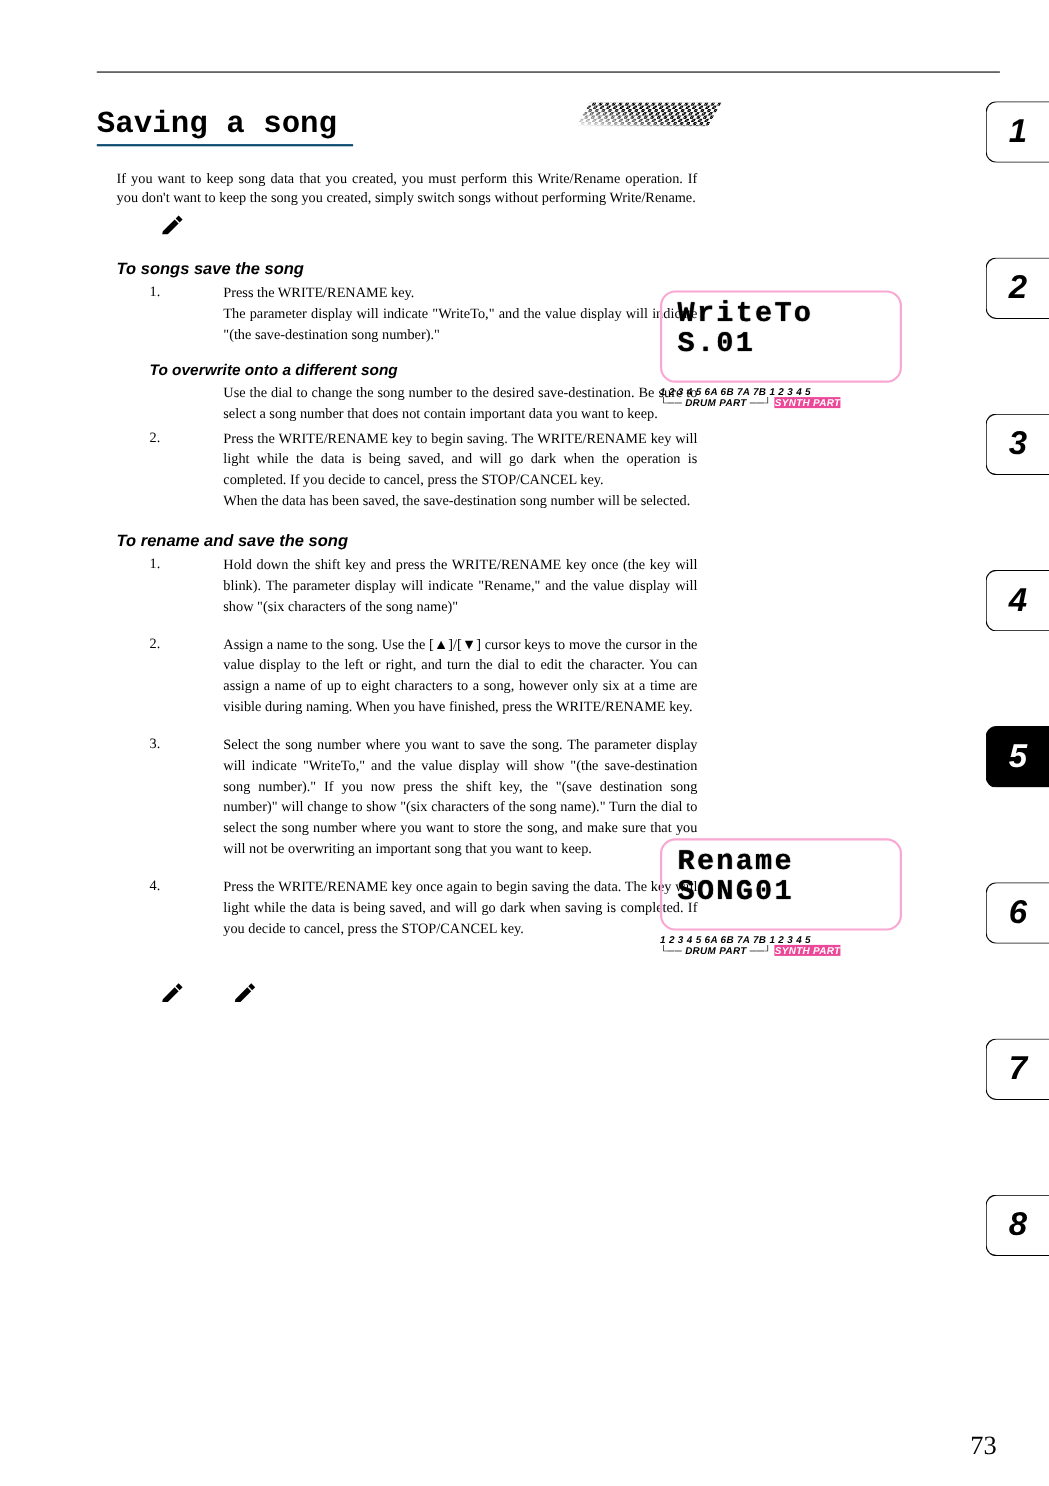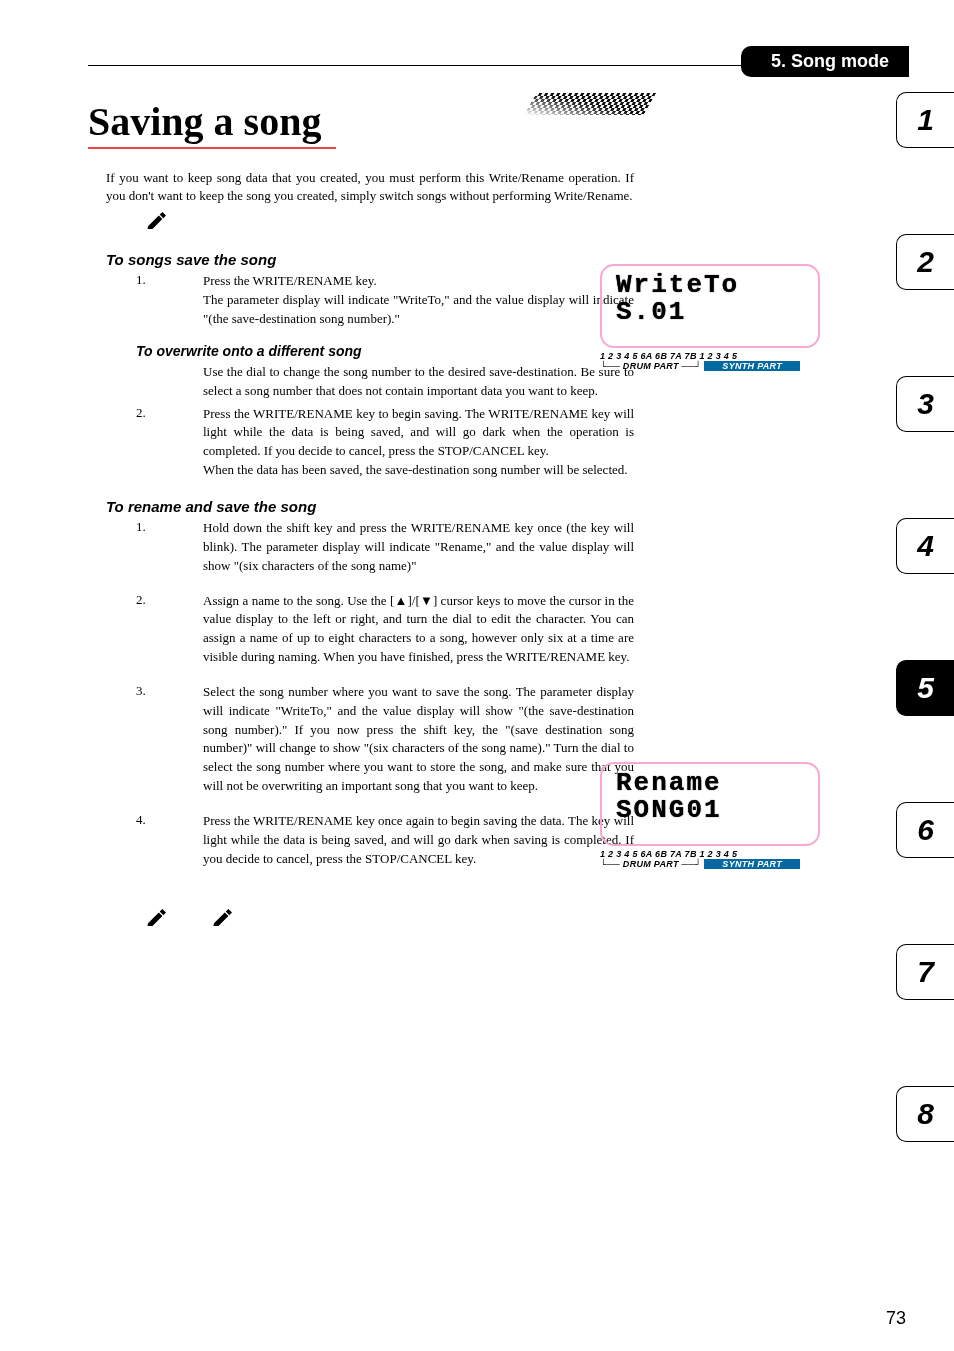--- a/index.html
+++ b/index.html
@@ -17,21 +17,21 @@
     linear-gradient(45deg,transparent 75%,#000 75%),
     linear-gradient(-45deg,transparent 75%,#000 75%);
   background-size:6px 6px;
   background-position:0 0,0 3px,3px -3px,-3px 0;
   transform:skewX(-30deg);
   -webkit-mask-image:linear-gradient(to bottom left,#000 50%,transparent 100%);
   mask-image:linear-gradient(to bottom left,#000 50%,transparent 100%);
 }
 
 
-.section-title { font-family:Liberation Serif, serif; font-weight:900; font-size:40px; margin:58px 0 6px 88px; border-bottom:2px solid #ef4444; display:inline-block; padding-bottom:2px; padding-right:15px; }
+.section-title { font-family:Liberation Mono, monospace; font-weight:900; font-size:28px; margin:58px 0 6px 88px; border-bottom:2px solid #0c4a6e; display:inline-block; padding-bottom:2px; padding-right:15px; }
 
 
 .content { margin:14px 320px 0 106px; }
 .intro { font-size:13px; line-height:1.4; text-align:justify; }
 .pen-icon { display:inline-block; width:22px; height:18px; margin-left:40px; margin-top:6px; }
 .pen-icon svg { width:22px; height:18px; }
 
 .h3 { font-family:Arial,sans-serif; font-style:italic; font-weight:bold; font-size:15px; margin-top:18px; }
 .h4 { font-family:Arial,sans-serif; font-style:italic; font-weight:bold; font-size:14px; margin:14px 0 2px 30px; }
 
@@ -39,44 +39,43 @@
 ol.steps > li { display:flex; margin-top:4px; }
 ol.steps > li .num { width:26px; flex:none; font-size:13px; }
 ol.steps > li .txt { flex:1; font-size:13px; line-height:1.45; text-align:justify;margin-left:41px; }
 
 
 .display { position:absolute; left:600px; width:220px; }
 .display .frame { border:2px solid #f9a8d4; border-radius:14px; height:84px; padding:6px 14px; }
 .display .seg { font-family:'Courier New',monospace; font-size:26px; letter-spacing:2px; line-height:1.05; font-weight:bold; }
 .display .seg span { display:inline-block; text-shadow:0 0 1px #000; }
 .partbar { font-family:Arial,sans-serif; font-size:9px; font-weight:bold; font-style:italic; margin-top:3px; white-space:nowrap; letter-spacing:0.3px; }
-.partbar .synth { background:#0369a1; color:#fff; padding:0 18px; font-style:italic; }
+.partbar .synth { background:#ec4899; color:#fff; padding:0 0; font-style:italic; }
 .display1 { top:264px; }
 .display2 { top:762px; }
 
 
 .side-tabs { position:absolute; right:0; top:92px; width:58px; }
 .side-tab { height:56px; margin-bottom:86px; border:1px solid #000; border-right:none; border-radius:10px 0 0 10px; display:flex; align-items:center; justify-content:center; font-family:Arial,sans-serif; font-weight:900; font-style:italic; font-size:30px; background:#fff; }
 .side-tab.active { background:#000; color:#fff; }
 
 
-.pagenum { position:absolute; right:48px; bottom:22px; font-family:Liberation Sans, sans-serif; font-size:18px;text-align:right; }
+.pagenum { position:absolute; right:48px; bottom:22px; font-family:Liberation Serif, serif; font-size:24px;text-align:right; }
 
 
 .trail-pen { margin-left:40px; margin-top:20px; }
 </style>
 </head>
 <body>
 
 <div class="page">
 
   <div class="header">
     <div class="header-line"></div>
     <div class="checker"></div>
-    <div class="header-tab">5. Song mode</div>
   </div>
 
   <h1 class="section-title">Saving a song</h1>
 
   <div class="content">
     <p class="intro">If you want to keep song data that you created, you must perform this Write/Rename operation. If you don't want to keep the song you created, simply switch songs without performing Write/Rename.</p>
     <span class="pen-icon">
       <svg viewBox="0 0 24 20">
           <path d="M2 17 L14 5 L18 9 L6 21 L1 22 Z M15 4 L18 1 L22 5 L19 8 Z" fill="#000"></path>
         </svg>

